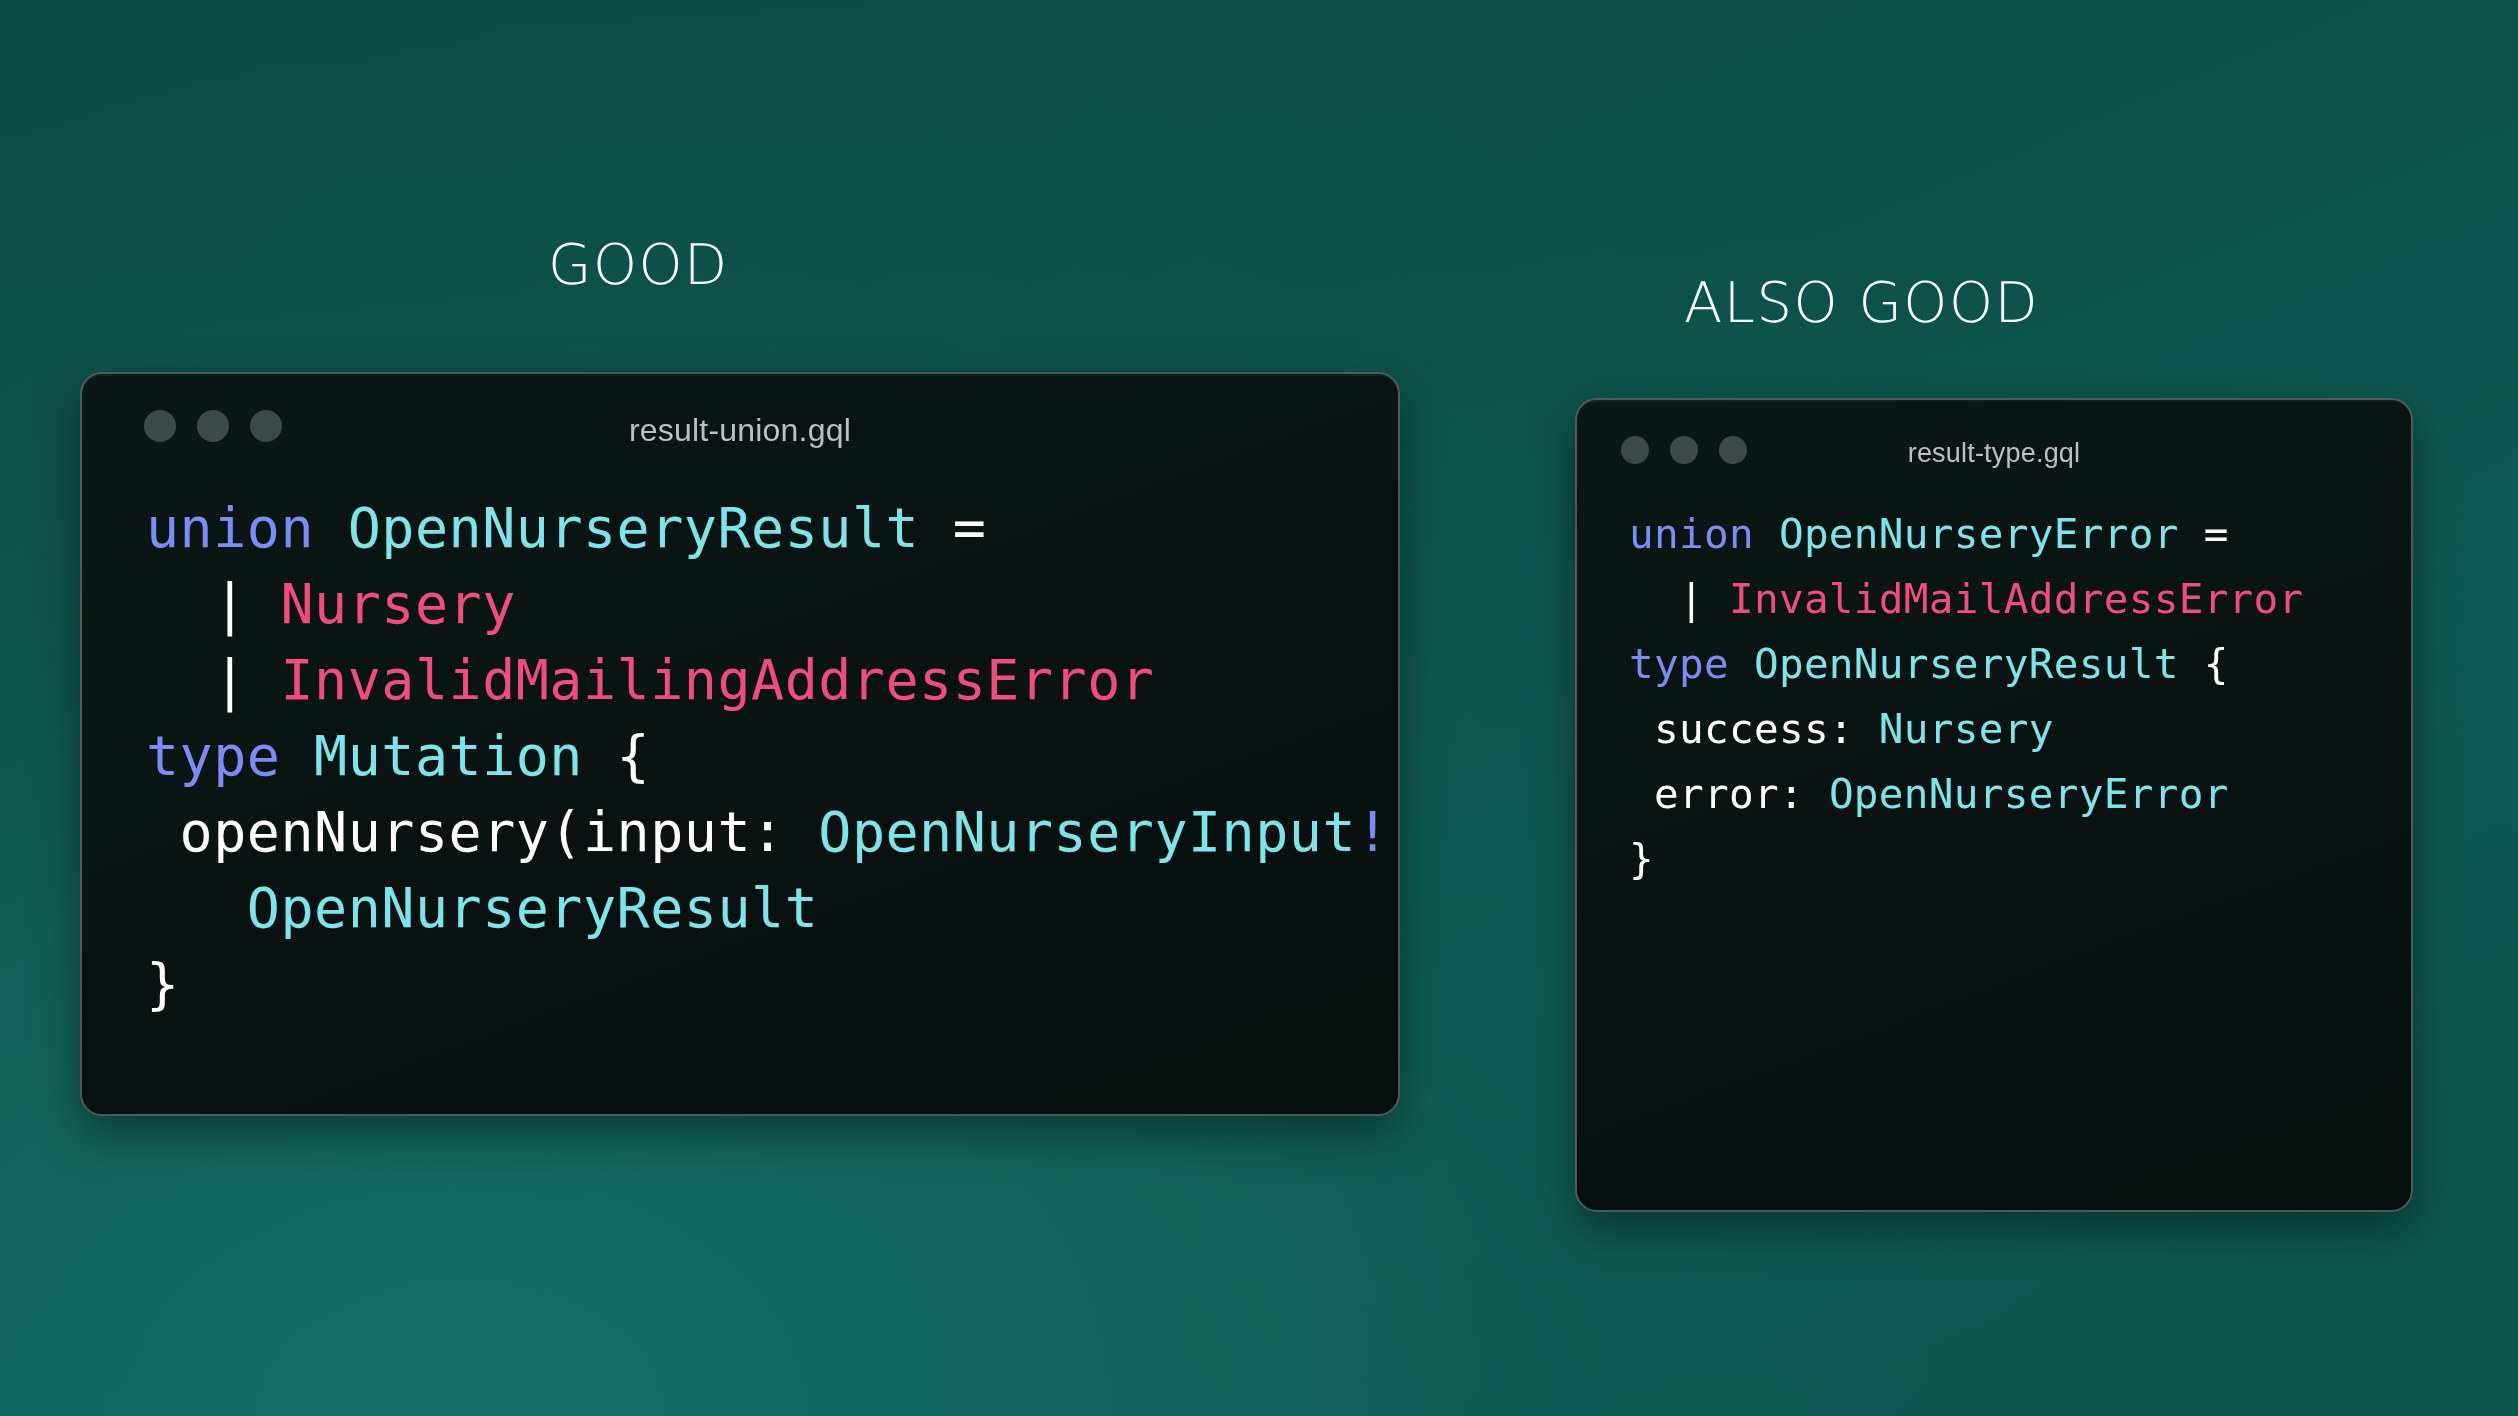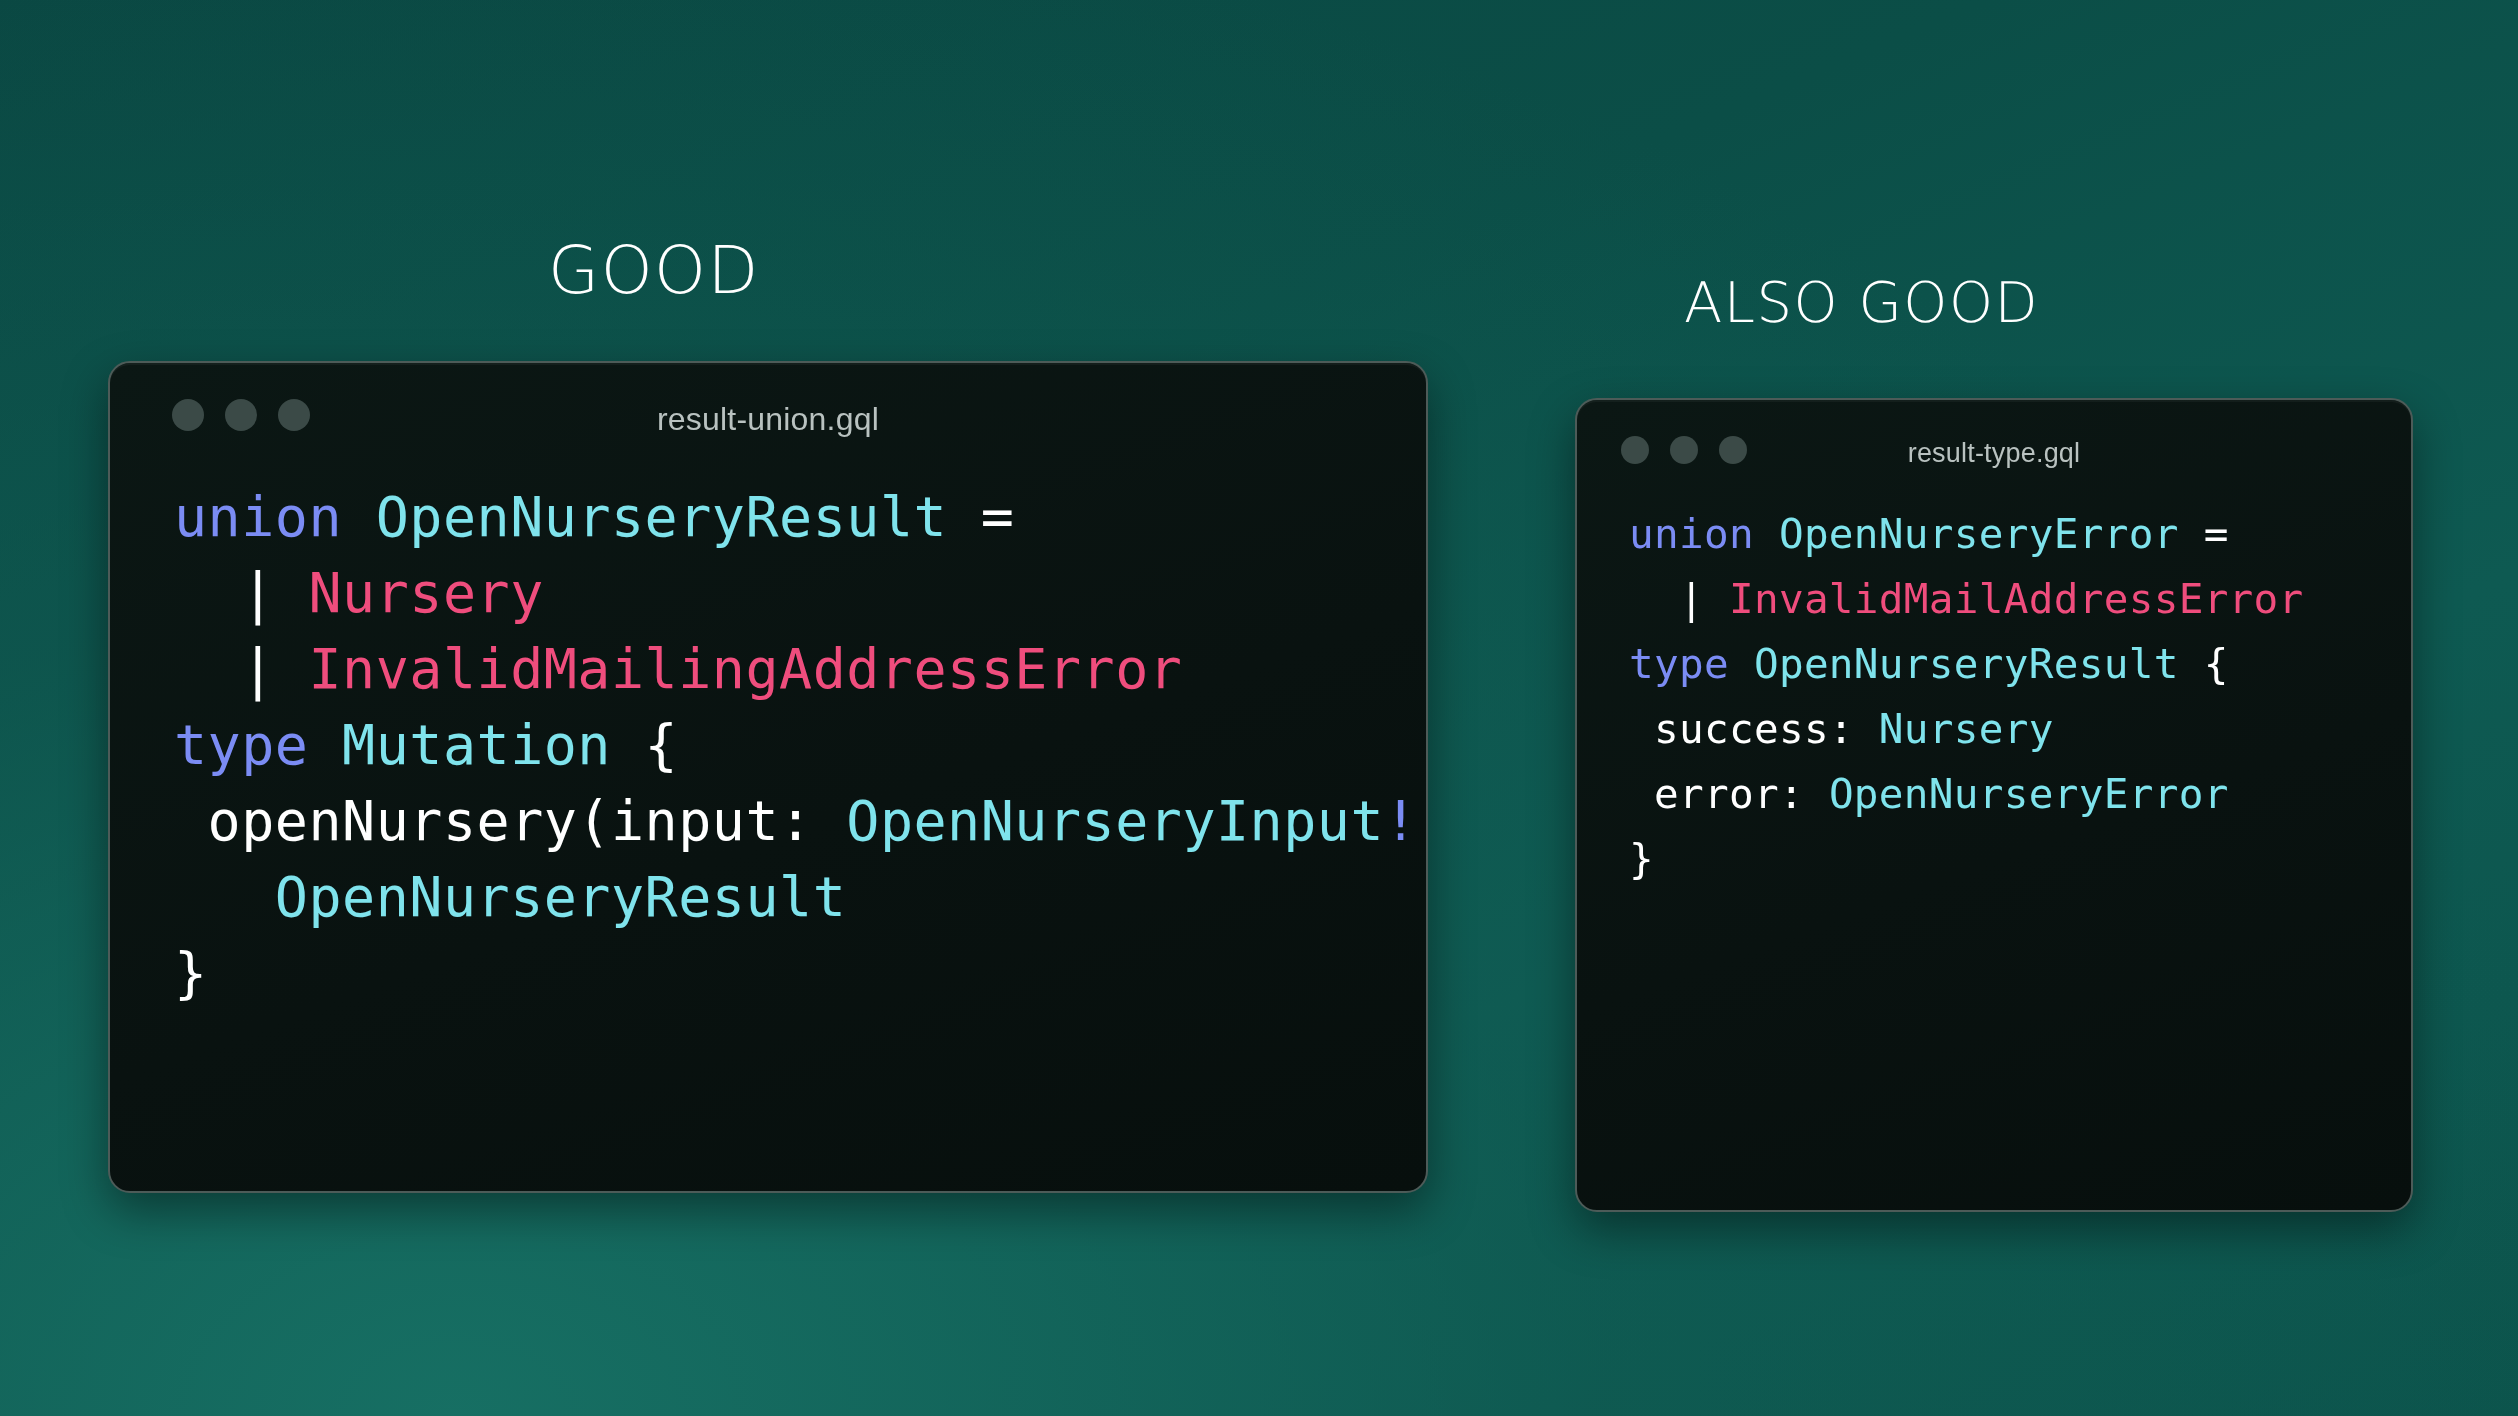--- a/index.html
+++ b/index.html
@@ -28,35 +28,35 @@
   .heading {
     position: absolute;
     color: #ffffff;
     font-family: "DejaVu Sans", sans-serif;
     font-weight: 300;
     letter-spacing: 1.5px;
     white-space: nowrap;
     line-height: 1;
     text-rendering: geometricPrecision;
   }
-  #heading-good  { left: 548px;  top: 238px; font-size: 66px; }
+  #heading-good  { left: 548px;  top: 238px; font-size: 56px; }
   #heading-also  { left: 1684px; top: 276px; font-size: 56px; }
 
   
   .card {
     position: absolute;
     background: #09120f;
     background-image: linear-gradient(160deg, #0b1714 0%, #091210 55%, #070f0d 100%);
     border: 2px solid #4d5b58;
     border-radius: 22px;
     box-shadow: 0 18px 46px rgba(0,0,0,0.42), 0 2px 0 rgba(255,255,255,0.04) inset;
     overflow: hidden;
   }
 
-  #card-good { left: 80px;  top: 361px; width: 1320px; height: 832px; margin-left: 28px; }
+  #card-good { left: 80px;  top: 372px; width: 1320px; height: 744px; }
   #card-also { left: 1575px; top: 398px; width: 838px;  height: 814px; }
 
   .titlebar {
     position: relative;
     height: 90px;
   }
   #card-also .titlebar { height: 86px; }
 
   .dots {
     position: absolute;

